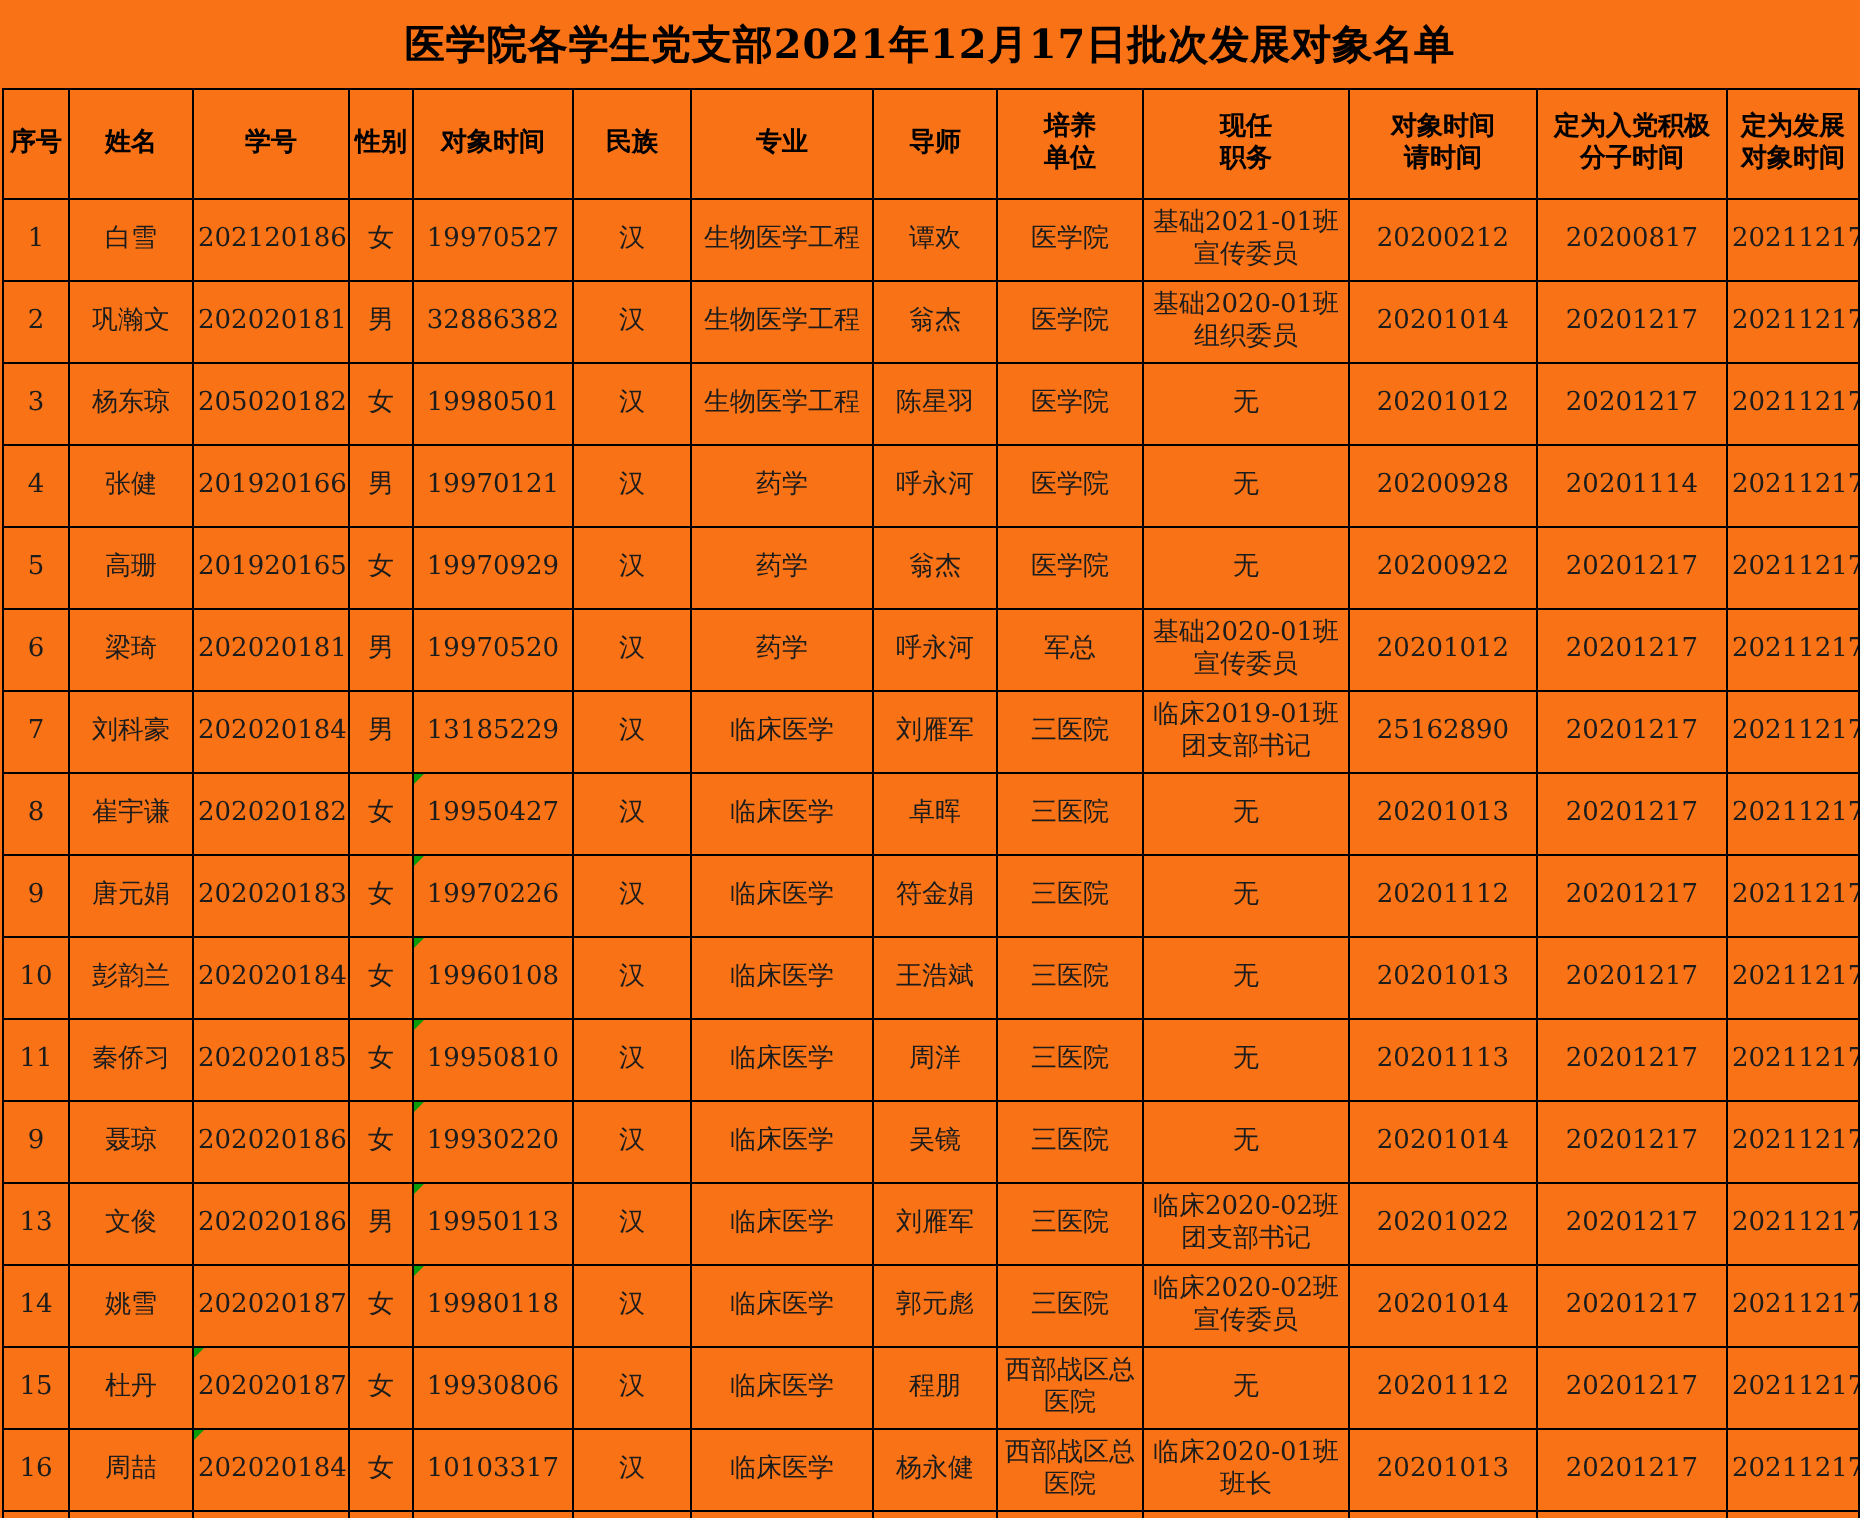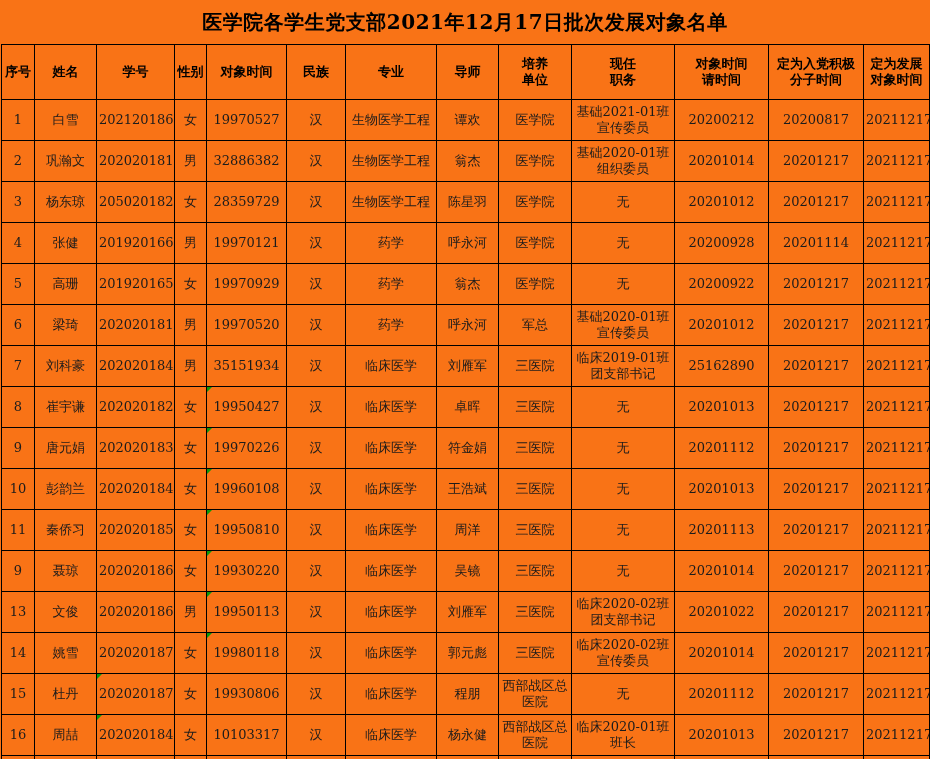--- a/index.html
+++ b/index.html
@@ -140,21 +140,21 @@
           <td>基础2020-01班组织委员</td>
           <td>20201014</td>
           <td>20201217</td>
           <td>20211217</td>
         </tr>
         <tr>
           <td>3</td>
           <td>杨东琼</td>
           <td>2050201823</td>
           <td>女</td>
-          <td>28359729</td>
+          <td>19980501</td>
           <td>汉</td>
           <td>生物医学工程</td>
           <td>陈星羽</td>
           <td>医学院</td>
           <td>无</td>
           <td>20201012</td>
           <td>20201217</td>
           <td>20211217</td>
         </tr>
         <tr>
@@ -200,21 +200,21 @@
           <td>基础2020-01班宣传委员</td>
           <td>20201012</td>
           <td>20201217</td>
           <td>20211217</td>
         </tr>
         <tr>
           <td>7</td>
           <td>刘科豪</td>
           <td>2020201840</td>
           <td>男</td>
-          <td>35151934</td>
+          <td>13185229</td>
           <td>汉</td>
           <td>临床医学</td>
           <td>刘雁军</td>
           <td>三医院</td>
           <td>临床2019-01班团支部书记</td>
           <td>25162890</td>
           <td>20201217</td>
           <td>20211217</td>
         </tr>
         <tr>

